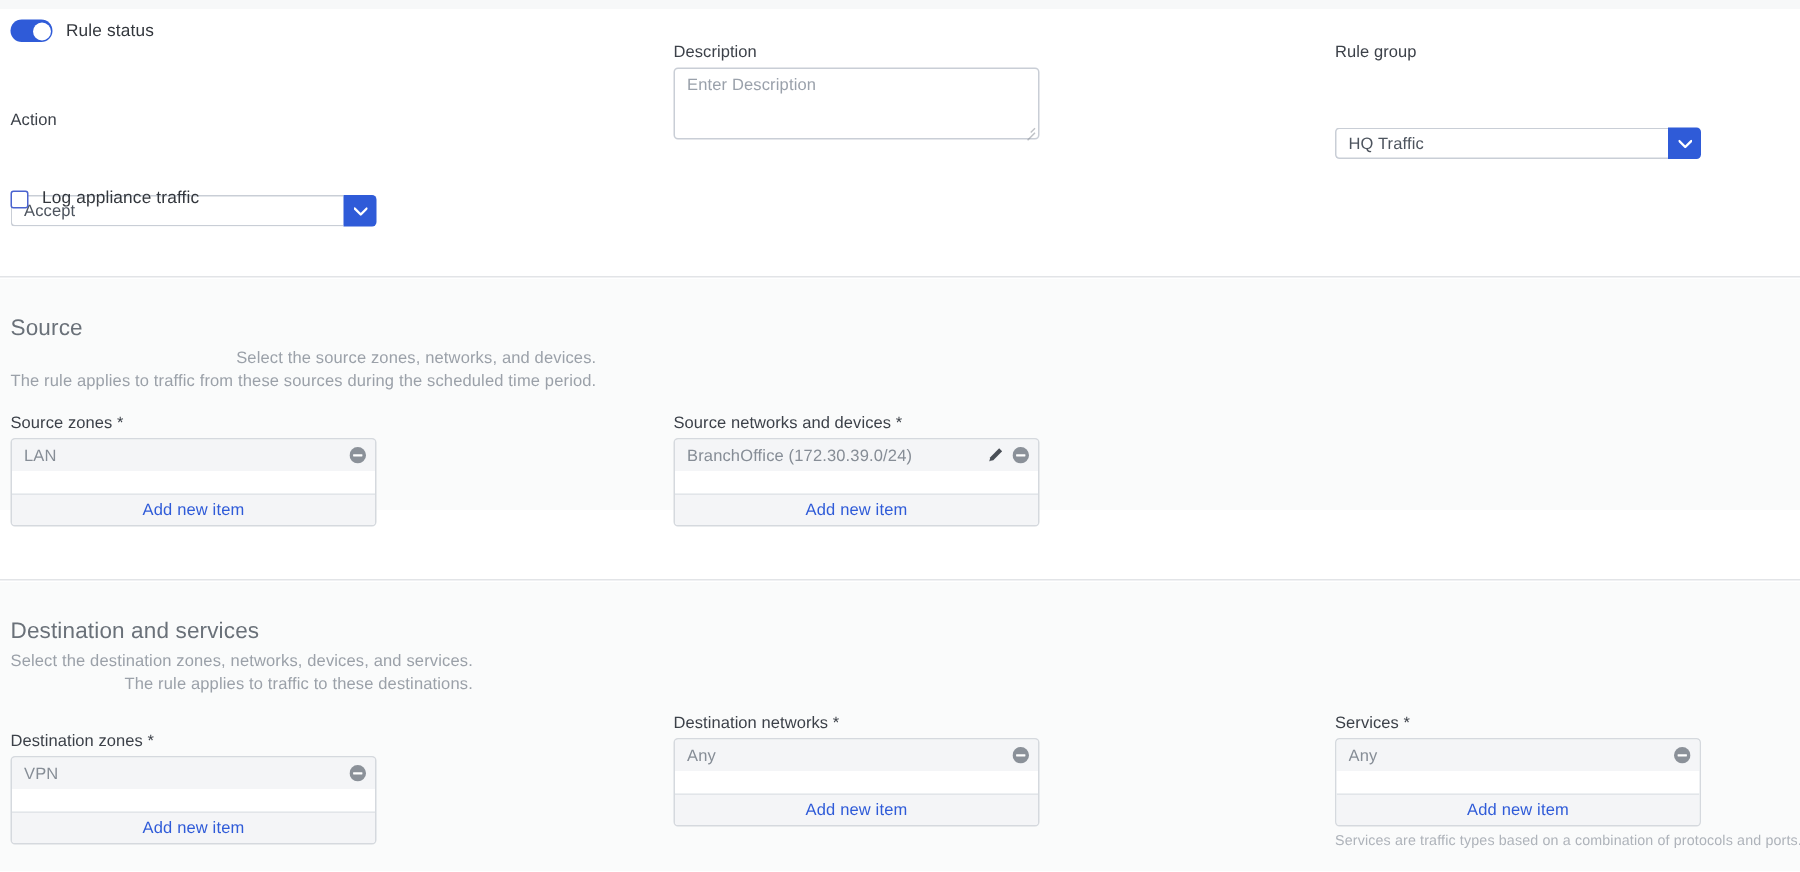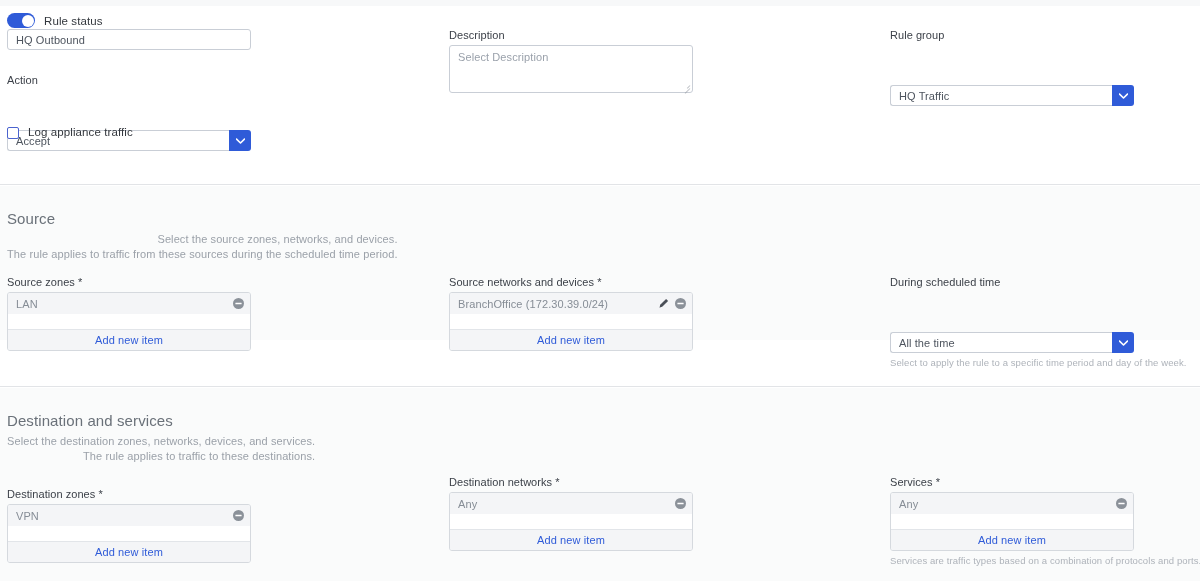--- a/index.html
+++ b/index.html
@@ -108,39 +108,38 @@
   <div class="section sec-general">
 
     <div class="toggle-row">
       <div class="toggle">
           <div class="knob"></div>
         </div>
       <span class="toggle-label">Rule status</span>
     </div>
 
     <div class="col1" style="top:23px;">
-      <div class="tinput">HQ Outbound</div>
     </div>
 
     <div class="col1" style="top:68px;">
       <div class="flabel">Action</div>
       <div class="sel">
         <div class="face">Accept</div>
         <div class="btn">
           <svg class="ico" width="9" height="6" viewBox="0 0 9 6">
               <path d="M0.5 1 L4.5 5 L8.5 1" fill="none" stroke="#ffffff" stroke-width="1.6" stroke-linecap="round" stroke-linejoin="round"></path>
             </svg>
         </div>
       </div>
     </div>
 
     <div class="col2" style="top:23px;">
       <div class="flabel">Description</div>
       <div class="tarea">
-        <span>Select Description</span>
+        <span>Enter Description</span>
         <span class="grip">
             <i></i>
             <i></i>
           </span>
       </div>
     </div>
 
     <div class="col3" style="top:23px;">
       <div class="flabel">Rule group</div>
       <div class="sel">
@@ -205,32 +204,20 @@
                   <rect x="2.4" y="4.75" width="6.2" height="1.6" rx="0.3" fill="#ffffff"></rect>
                 </svg>
             </span>
           </span>
         </div>
         <div class="gap"></div>
         <div class="addbar">Add new item</div>
       </div>
     </div>
 
-    <div class="col3" style="top:90px;">
-      <div class="flabel">During scheduled time</div>
-      <div class="sel">
-        <div class="face">All the time</div>
-        <div class="btn">
-          <svg class="ico" width="9" height="6" viewBox="0 0 9 6">
-              <path d="M0.5 1 L4.5 5 L8.5 1" fill="none" stroke="#ffffff" stroke-width="1.6" stroke-linecap="round" stroke-linejoin="round"></path>
-            </svg>
-        </div>
-      </div>
-      <div class="helptext right">Select to apply the rule to a specific time period and day of the week.</div>
-    </div>
 
     <div class="divider" style="top:200px;"></div>
   </div>
 
   <div class="section sec-dest">
     <div style="position:absolute; left:7px; top:24px;">
       <div class="sec-title">Destination and services</div>
       <div class="sec-sub" style="margin-top:5px;">Select the destination zones, networks, devices, and services.</div>
       <div class="sec-sub">The rule applies to traffic to these destinations.</div>
     </div>

